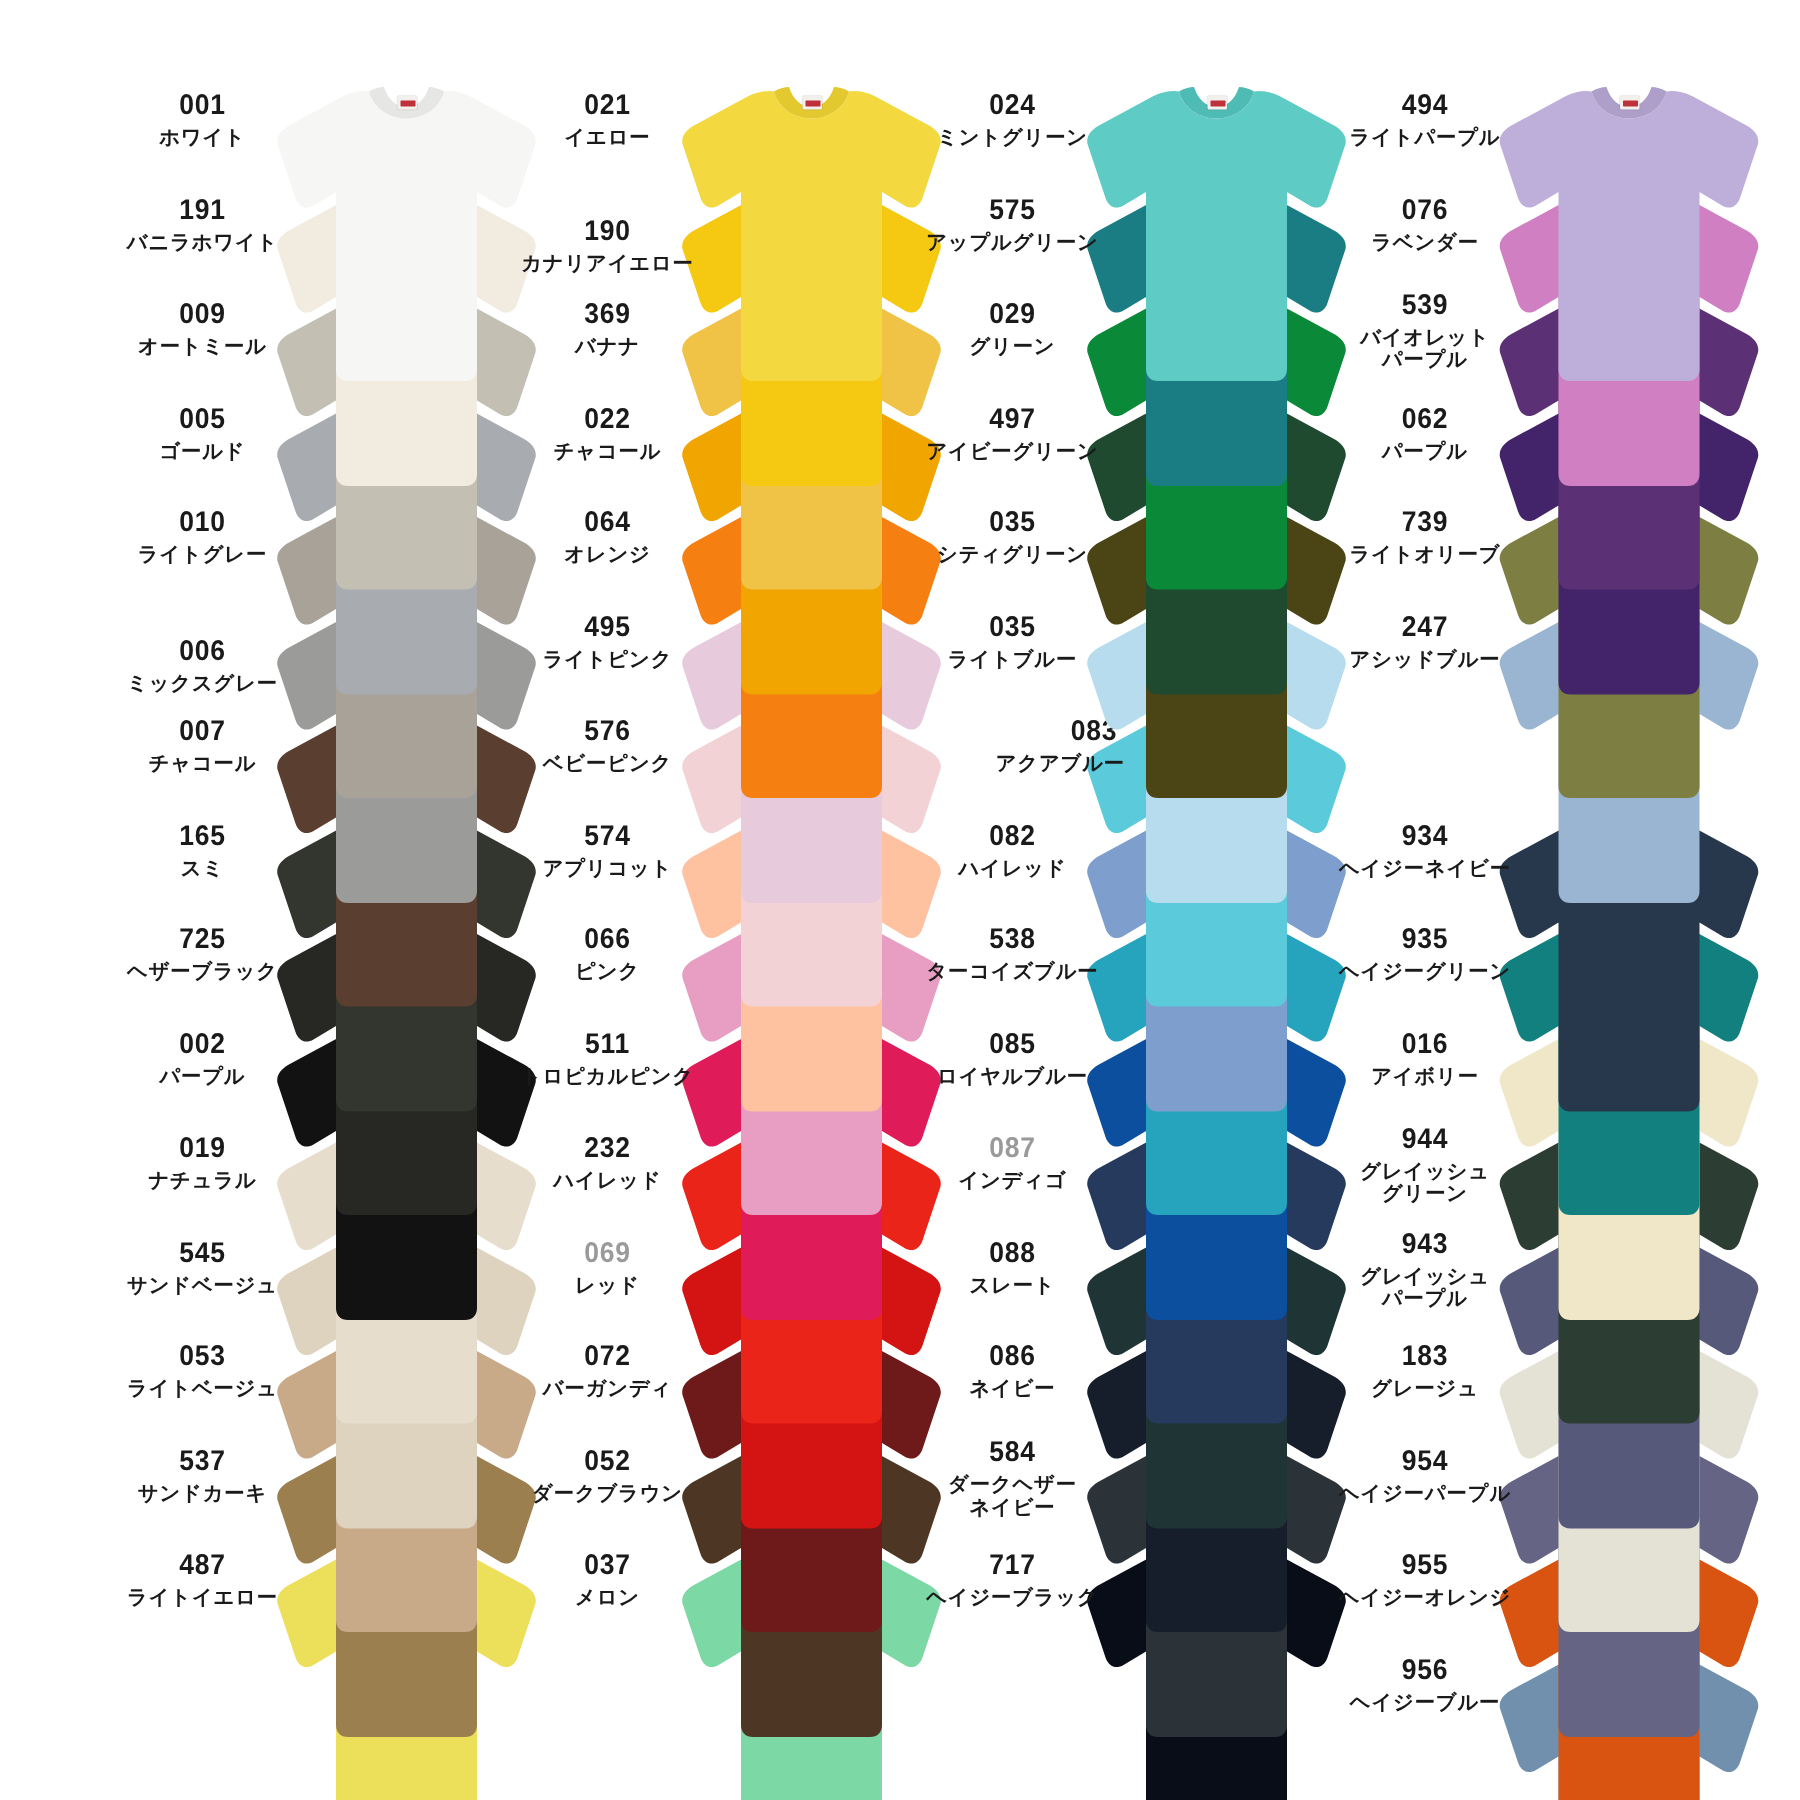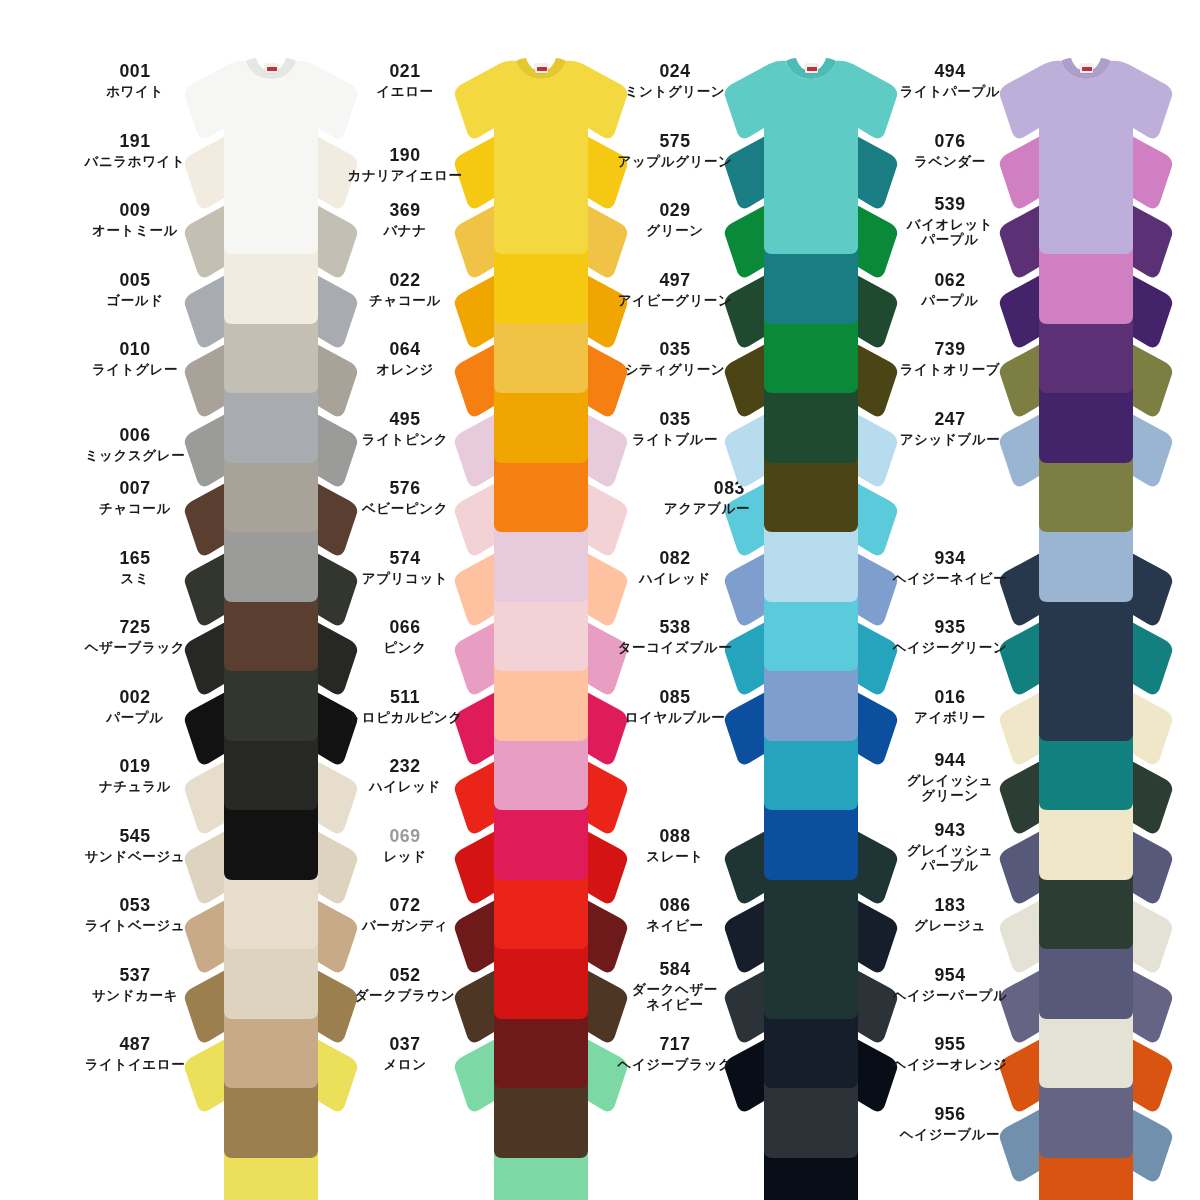--- a/index.html
+++ b/index.html
@@ -1578,20 +1578,64 @@
   </svg>
           <span class="tag" style="left: 85px; top: 14px;">
             <i></i>
           </span>
         </div>
         <div class="lbl" style="top: 10px;">
           <span class="code">088</span>
           <span class="nm">スレート</span>
         </div>
       </div>
+      <div class="swatch-row" style="top: 745px; z-index: 190;">
+        <div class="tee" style="left: 120px;">
+          <svg viewBox="0 0 182 206" xmlns="http://www.w3.org/2000/svg">
+    <path class="body" d="
+      M 66 11
+      C 62 10, 55 11, 49 14
+      L 12 34
+      C 7 37, 4 41, 5 46
+      L 17 82
+      C 19 88, 24 90, 29 87
+      L 44 78
+      L 44 196
+      C 44 201, 47 204, 52 204
+      L 130 204
+      C 135 204, 138 201, 138 196
+      L 138 78
+      L 153 87
+      C 158 90, 163 88, 165 82
+      L 177 46
+      C 178 41, 175 37, 170 34
+      L 133 14
+      C 127 11, 120 10, 116 11
+      C 113 22, 103 29, 91 29
+      C 79 29, 69 22, 66 11
+      Z" fill="#253a5c"></path>
+    <path class="collar" d="
+      M 66 11
+      C 69 22, 79 29, 91 29
+      C 103 29, 113 22, 116 11
+      C 113 9, 109 8, 106 8
+      C 103 17, 98 21, 91 21
+      C 84 21, 79 17, 76 8
+      C 73 8, 69 9, 66 11
+      Z" fill="rgb(21,42,76)"></path>
+  </svg>
+          <span class="tag" style="left: 85px; top: 14px;">
+            <i></i>
+          </span>
+        </div>
+        <div class="lbl dim" style="top: 10px;">
+          <span class="code">087</span>
+          <span class="nm">インディゴ</span>
+        </div>
+      </div>
       <div class="swatch-row" style="top: 675.5px; z-index: 191;">
         <div class="tee" style="left: 120px;">
           <svg viewBox="0 0 182 206" xmlns="http://www.w3.org/2000/svg">
     <path class="body" d="
       M 66 11
       C 62 10, 55 11, 49 14
       L 12 34
       C 7 37, 4 41, 5 46
       L 17 82
       C 19 88, 24 90, 29 87

